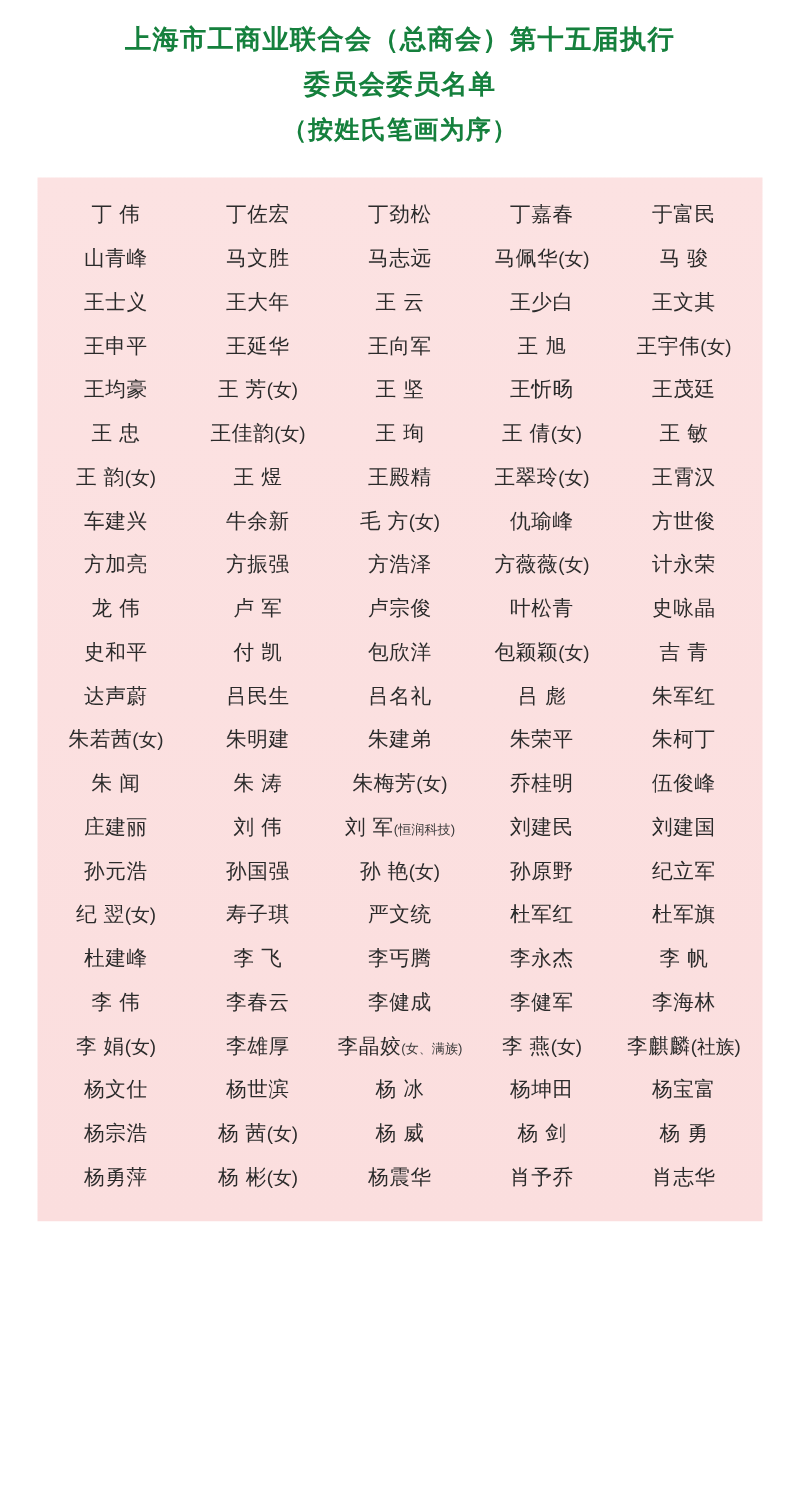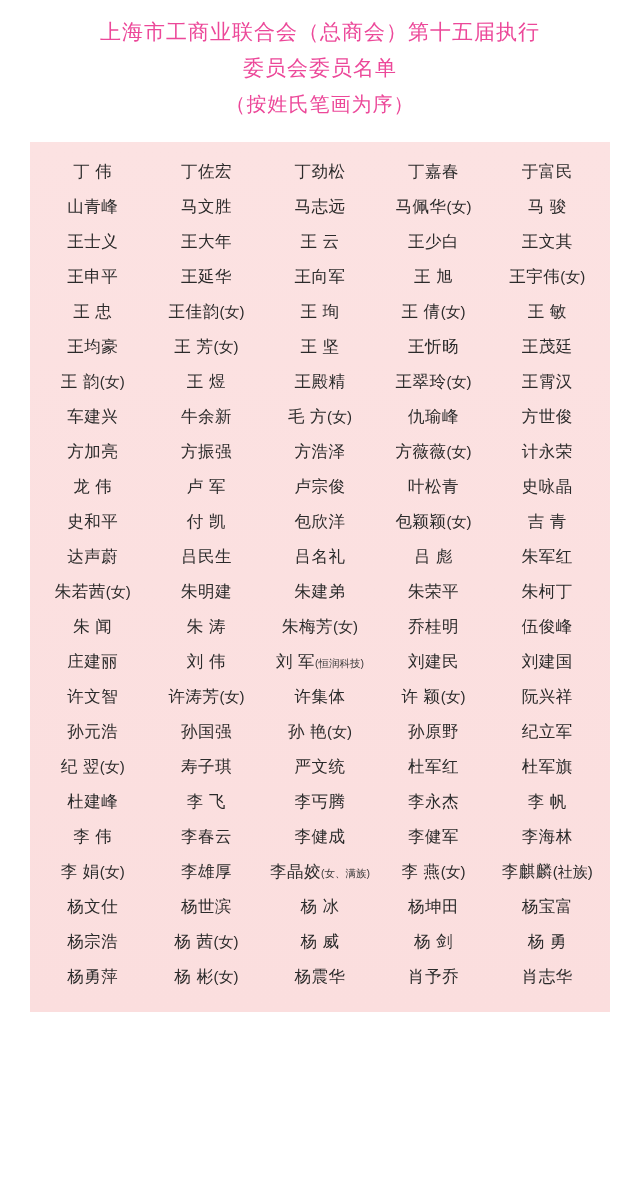--- a/index.html
+++ b/index.html
@@ -18,22 +18,22 @@
     width: 640px;
     min-height: 1194px;
     background: #ffffff;
     overflow: hidden;
   }
   .title-block {
     padding: 14px 40px 6px 40px;
     text-align: center;
   }
   .title-line {
-    color: #ec4899;
-    font-weight: normal;
+    color: #15803d;
+    font-weight: bold;
     font-size: 21px;
     line-height: 36px;
     letter-spacing: 1px;
     font-family: "Liberation Sans", sans-serif;
   }
   .title-line.sub {
     font-size: 20px;
   }
   .name-table-wrap {
     margin: 14px 30px 0 30px;
@@ -108,34 +108,34 @@
             <td><span class="nm">王文其</span></td>
           </tr>
           <tr>
             <td><span class="nm">王申平</span></td>
             <td><span class="nm">王延华</span></td>
             <td><span class="nm">王向军</span></td>
             <td><span class="nm">王 旭</span></td>
             <td><span class="nm"><span>王宇伟</span><span class="suffix">(女)</span></span></td>
           </tr>
           <tr>
+            <td><span class="nm">王均豪</span></td>
+            <td><span class="nm"><span>王 芳</span><span class="suffix">(女)</span></span></td>
+            <td><span class="nm">王 坚</span></td>
+            <td><span class="nm">王忻旸</span></td>
+            <td><span class="nm">王茂廷</span></td>
+          </tr>
+          <tr>
             <td><span class="nm">王 忠</span></td>
             <td><span class="nm"><span>王佳韵</span><span class="suffix">(女)</span></span></td>
             <td><span class="nm">王 珣</span></td>
             <td><span class="nm"><span>王 倩</span><span class="suffix">(女)</span></span></td>
             <td><span class="nm">王 敏</span></td>
           </tr>
           <tr>
-            <td><span class="nm">王均豪</span></td>
-            <td><span class="nm"><span>王 芳</span><span class="suffix">(女)</span></span></td>
-            <td><span class="nm">王 坚</span></td>
-            <td><span class="nm">王忻旸</span></td>
-            <td><span class="nm">王茂廷</span></td>
-          </tr>
-          <tr>
             <td><span class="nm"><span>王 韵</span><span class="suffix">(女)</span></span></td>
             <td><span class="nm">王 煜</span></td>
             <td><span class="nm">王殿精</span></td>
             <td><span class="nm"><span>王翠玲</span><span class="suffix">(女)</span></span></td>
             <td><span class="nm">王霄汉</span></td>
           </tr>
           <tr>
             <td><span class="nm">车建兴</span></td>
             <td><span class="nm">牛余新</span></td>
             <td><span class="nm"><span>毛 方</span><span class="suffix">(女)</span></span></td>
@@ -185,27 +185,20 @@
             <td><span class="nm">伍俊峰</span></td>
           </tr>
           <tr>
             <td><span class="nm">庄建丽</span></td>
             <td><span class="nm">刘 伟</span></td>
             <td><span class="nm"><span>刘 军</span><span class="note">(恒润科技)</span></span></td>
             <td><span class="nm">刘建民</span></td>
             <td><span class="nm">刘建国</span></td>
           </tr>
           <tr>
-            <td><span class="nm">许文智</span></td>
-            <td><span class="nm"><span>许涛芳</span><span class="suffix">(女)</span></span></td>
-            <td><span class="nm">许集体</span></td>
-            <td><span class="nm"><span>许 颖</span><span class="suffix">(女)</span></span></td>
-            <td><span class="nm">阮兴祥</span></td>
-          </tr>
-          <tr>
             <td><span class="nm">孙元浩</span></td>
             <td><span class="nm">孙国强</span></td>
             <td><span class="nm"><span>孙 艳</span><span class="suffix">(女)</span></span></td>
             <td><span class="nm">孙原野</span></td>
             <td><span class="nm">纪立军</span></td>
           </tr>
           <tr>
             <td><span class="nm"><span>纪 翌</span><span class="suffix">(女)</span></span></td>
             <td><span class="nm">寿子琪</span></td>
             <td><span class="nm">严文统</span></td>

